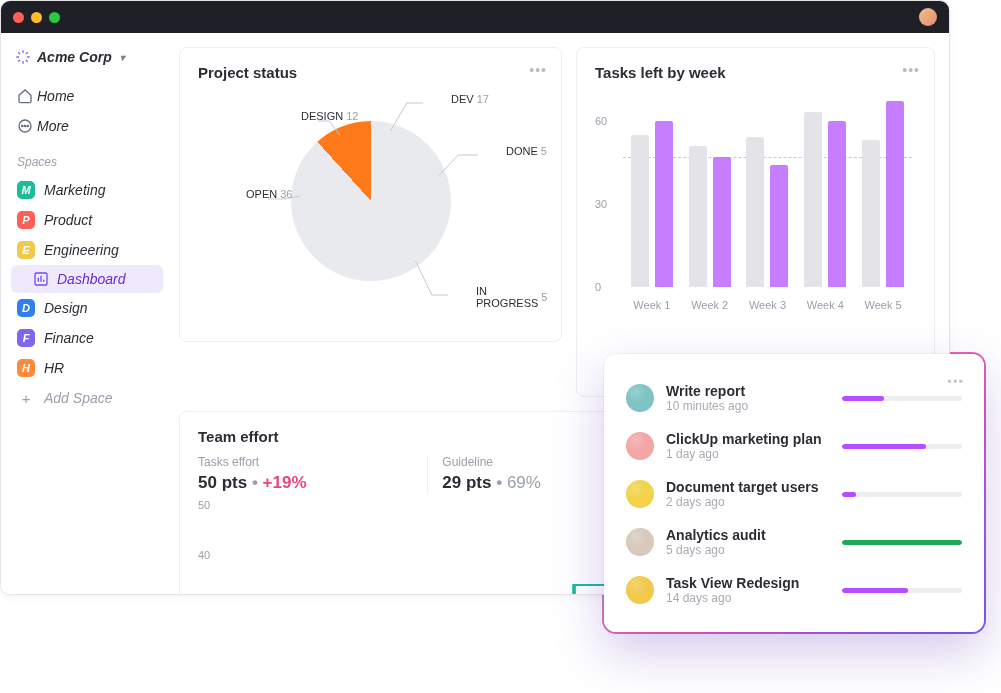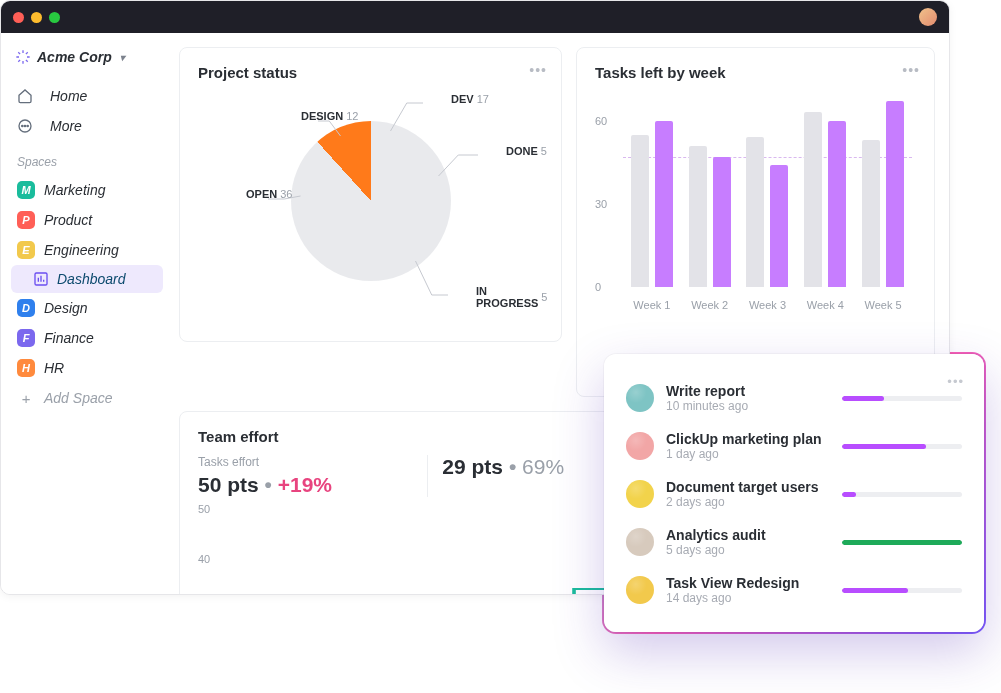--- a/index.html
+++ b/index.html
@@ -10,61 +10,61 @@
 .dot { width: 11px; height: 11px; border-radius: 50%; }
 .dot.red { background: #ff5f57; }
 .dot.yellow { background: #febc2e; }
 .dot.green { background: #28c840; }
 .avatar-top { width: 18px; height: 18px; border-radius: 50%; background: linear-gradient(135deg,#f0c28b,#e28b6f); }
 .body { flex: 1; display: flex; background: #fff; overflow: hidden;}
 .sidebar { width: 172px; padding: 14px 10px; display: flex; flex-direction: column; font-size: 14px; color: #2a2e34; font-style: italic;}
 .org { display: flex; align-items: center; gap: 6px; font-weight: 600; font-size: 14px; margin-bottom: 14px; padding: 2px 4px;}
 .org-icon { width: 16px; height: 16px; color: #7b68ee; }
 .chev { color: #7c828d; font-size: 10px; margin-left:2px;}
-.nav-item { display: flex; align-items: flex-start; gap: 17px; padding: 7px 6px; border-radius: 6px; color: #2a2e34; font-size: 14px; cursor: pointer;}
+.nav-item { display: flex; align-items: flex-start; gap: 4px; padding: 7px 6px; border-radius: 6px; color: #2a2e34; font-size: 14px; cursor: pointer;}
 .nav-item .ico { width: 16px; height: 16px; display: flex; align-items: center; justify-content: center; color: #656f7d; }
 .badge { margin-left: auto; background: #e8447f; color: #fff; font-size: 10px; font-weight: 700; padding: 1px 6px; border-radius: 9px; }
 .section-label { font-size: 12px; color: #9aa0a9; margin: 14px 0 6px 6px; }
 .space { display: flex; align-items: center; gap: 9px; padding: 6px 6px; border-radius: 6px; font-size: 14px; cursor: pointer;}
 .space-avatar { width: 18px; height: 18px; border-radius: 5px; display: flex; align-items: center; justify-content: center; font-size: 11px; font-weight: 700; color: #fff; }
 .sub { display: flex; align-items: center; gap: 8px; padding: 6px 6px 6px 22px; border-radius: 6px; font-size: 14px; cursor:pointer;}
-.sub.active { background: #eee9fd; color: #0c4a6e; font-weight: 500;}
+.sub.active { background: #eee9fd; color: #6d28d9; font-weight: 500;}
 .sub .ico { width: 16px; height: 16px; color: #6b4ef0; }
 .add-space { display: flex; align-items: center; gap: 9px; padding: 6px 6px; font-size: 14px; color: #9aa0a9; cursor: pointer;}
 .add-plus { width: 18px; height: 18px; border-radius: 5px; display:flex; align-items:center; justify-content:center; color:#9aa0a9; font-size:15px; }
 .content { flex: 1; padding: 14px 14px 0 6px; display: flex; flex-direction: column; gap: 14px; overflow: hidden;}
 .row { display: flex; gap: 14px; }
 .card { background: #fff; border: 1px solid #eceef1; border-radius: 8px; padding: 16px 18px; position: relative;}
 .card-title { font-size: 15px; font-weight: 700; color: #2a2e34; }
 .card-menu { position: absolute; top: 14px; right: 14px; color: #b8bcc4; font-size: 14px; letter-spacing: 1px;}
 .pie-card { width: 383px; height: 295px; }
 .bar-card { flex: 1; height: 350px; }
 .effort-card { width: 100%; height: 240px; }
 
 .pie-wrap { position: relative; width: 100%; height: 240px; }
 .pie { position: absolute; left: 50%; top: 50%; transform: translate(-50%,-50%); width: 160px; height: 160px; border-radius: 50%; }
 .pie-label { position: absolute; font-size: 11px; color: #2a2e34; display:flex; align-items:center; gap:3px;}
-.pie-label b { font-weight: 700; padding-left: 28px; }
+.pie-label b { font-weight: 400; padding-left: 28px; }
 .pie-label span.v { color: #9aa0a9; }
 
 .bar-area { position: relative; height: 230px; margin-top: 6px; }
 .yaxis-label { position: absolute; left: 0; font-size: 11px; color: #9aa0a9; transform: translateY(-50%);}
 .dashed { position:absolute; left:28px; right:4px; border-top:1px dashed #d9b8ef; }
 .bars-row { position: absolute; left: 28px; right: 4px; bottom: 30px; top: 6px; display: flex; justify-content: space-around; align-items: flex-end; }
 .bar-pair { display:flex; gap:6px; align-items:flex-end; height:100%; }
 .bar { width: 18px; border-radius: 2px 2px 0 0; }
 .bar.a { background: #e3e3e8; }
 .bar.b { background: #c77dff; }
 .xaxis { position: absolute; left: 28px; right: 4px; bottom: 6px; display: flex; justify-content: space-around; font-size: 11px; color: #9aa0a9; }
 
 .eff-metrics { display: flex; gap: 0; margin-top: 10px; }
 .metric { flex: 1; border-left: 1px solid #eceef1; padding-left: 14px; }
 .metric:first-child { border-left: none; padding-left: 0;}
 .metric-label { font-size: 12px; color: #9aa0a9; margin-bottom: 4px;}
-.metric-val { font-size: 21px; font-weight: 700; color: #2a2e34; }
+.metric-val { font-size: 17px; font-weight: 700; color: #2a2e34; }
 .metric-val .delta-up { color: #e8447f; font-weight: 600; }
 .metric-val .pct { color: #9aa0a9; font-weight: 500; }
 .eff-chart { position: relative; height: 140px; margin-top: 12px; }
 .eff-y { position:absolute; left:0; font-size:11px; color:#9aa0a9; transform:translateY(-50%);}
 
 .goals { position: absolute; left: 604px; top: 354px; width: 380px; background: #fff; border-radius: 12px; padding: 20px 22px 18px 22px; box-shadow: 0 20px 50px rgba(80,40,180,0.25), 0 0 0 1px rgba(0,0,0,0.03); }
 .goals::before { content:""; position:absolute; inset:-2px; border-radius:14px; background:linear-gradient(135deg,#4bd8ff,#ff5fb0,#7a5cff); z-index:-1; filter:blur(0.5px);}
 .goals::after { content:""; position:absolute; inset:0; background:#fff; border-radius:12px; z-index:-1;}
 .goals > * { position:relative; z-index:1;}
 .goals-title { font-size: 17px; font-weight: 700; color: #2a2e34; margin-bottom: 12px;}
@@ -245,20 +245,21 @@
       </div>
 
       <div class="card effort-card">
         <div class="card-title">Team effort</div>
         <div class="eff-metrics" id="eff-metrics">
             <div class="metric">
               <div class="metric-label">Tasks effort</div>
               <div class="metric-val"><span>50 pts</span> <span style="color:#9aa0a9">•</span> <span class="delta-up">+19%</span></div>
             </div>
             <div class="metric">
+              <div class="metric-label">Guideline</div>
               <div class="metric-val"><span>29 pts</span> <span style="color:#9aa0a9">•</span> <span class="pct">69%</span></div>
             </div>
             <div class="metric">
               <div class="metric-label">Completed</div>
               <div class="metric-val"><span>24 pts</span> <span style="color:#9aa0a9">•</span> <span class="pct">57%</span></div>
             </div>
           </div>
         <div class="eff-chart">
           <div id="eff-y">
               <div class="eff-y" style="position: absolute; left: 0px; font-size: 11px; color: rgb(154, 160, 169); top: 147px;">24</div>

